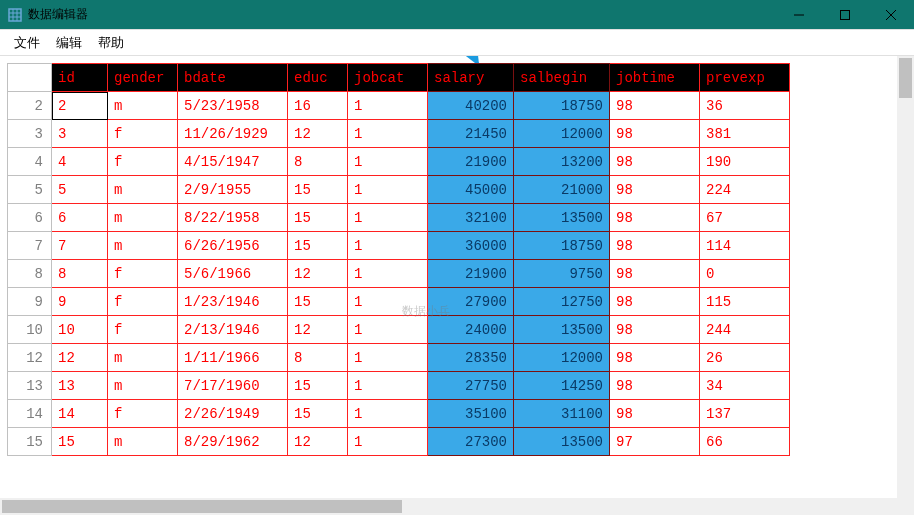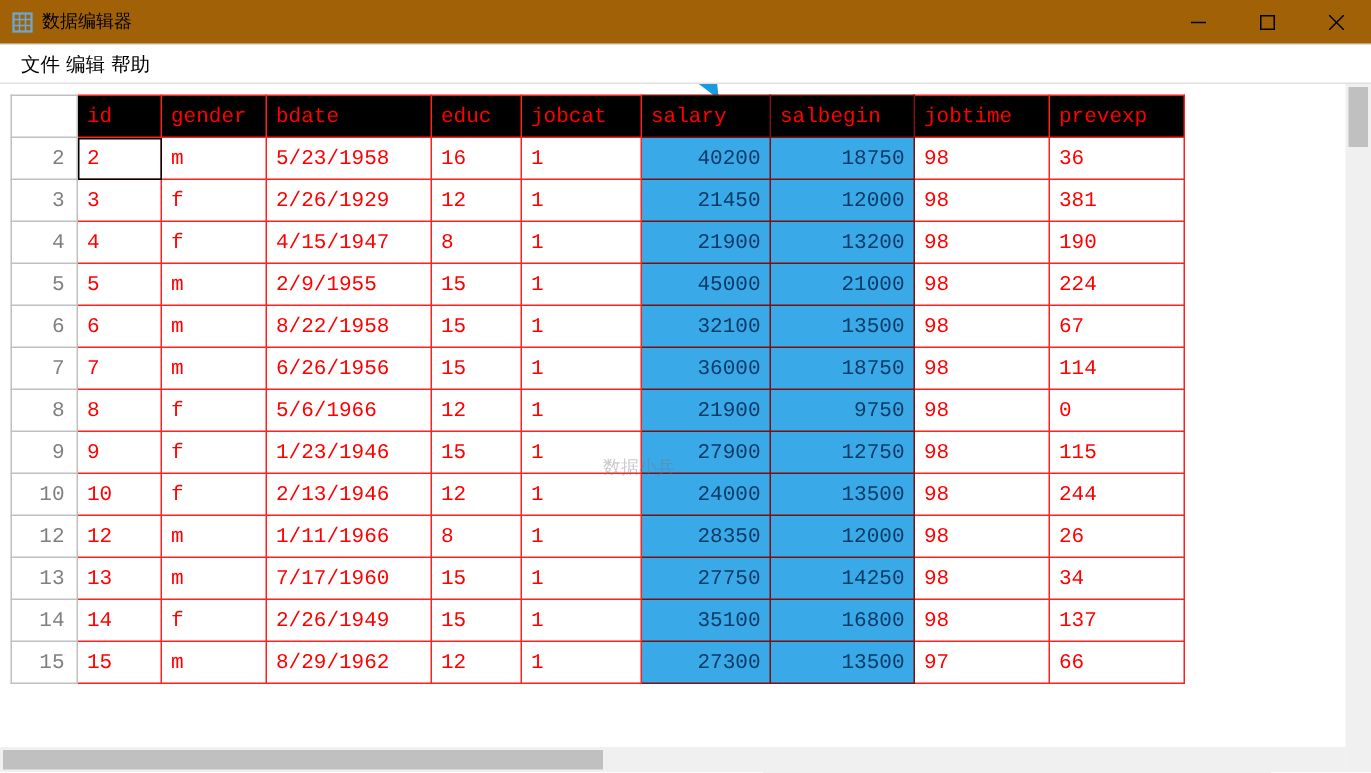--- a/index.html
+++ b/index.html
@@ -9,21 +9,21 @@
     width: 914px;
     height: 515px;
     overflow: hidden;
     position: relative;
   }
   .titlebar {
     height: 30px;
     display: flex;
     align-items: center;
     padding-left: 8px;
-    background: #a16207;
+    background: #0f766e;
     border-bottom: 1px solid #e0e0e0;
     font-size: 12px;
     color: #000;
     text-align: right;
   }
   .titlebar .icon {
     width: 14px;
     height: 14px;
     margin-right: 6px;
     display: inline-flex;
@@ -37,21 +37,21 @@
     height: 30px;
     display: flex;
     align-items: center;
     justify-content: center;
     color: #000;
   }
   .menubar {
     height: 26px;
     display: flex;
     align-items: center;
-    gap: 4px;
+    gap: 16px;
     padding-left: 14px;
     font-size: 13px;
     color: #000;
     border-bottom: 1px solid #e0e0e0;
   }
   .menubar span { cursor: default; }
   .content {
     position: relative;
     height: calc(515px - 30px - 26px);
     overflow: hidden;
@@ -260,21 +260,21 @@
             <td class="">1</td>
             <td class="sel">40200</td>
             <td class="sel">18750</td>
             <td class="">98</td>
             <td class="">36</td>
           </tr>
           <tr>
             <th class="rownum">3</th>
             <td class="">3</td>
             <td class="">f</td>
-            <td class="">2/26/1929</td>
+            <td class="">11/26/1929</td>
             <td class="">12</td>
             <td class="">1</td>
             <td class="sel">21450</td>
             <td class="sel">12000</td>
             <td class="">98</td>
             <td class="">381</td>
           </tr>
           <tr>
             <th class="rownum">4</th>
             <td class="">4</td>
@@ -384,21 +384,21 @@
             <td class="">34</td>
           </tr>
           <tr>
             <th class="rownum">14</th>
             <td class="">14</td>
             <td class="">f</td>
             <td class="">2/26/1949</td>
             <td class="">15</td>
             <td class="">1</td>
             <td class="sel">35100</td>
-            <td class="sel">16800</td>
+            <td class="sel">31100</td>
             <td class="">98</td>
             <td class="">137</td>
           </tr>
           <tr>
             <th class="rownum">15</th>
             <td class="">15</td>
             <td class="">m</td>
             <td class="">8/29/1962</td>
             <td class="">12</td>
             <td class="">1</td>

